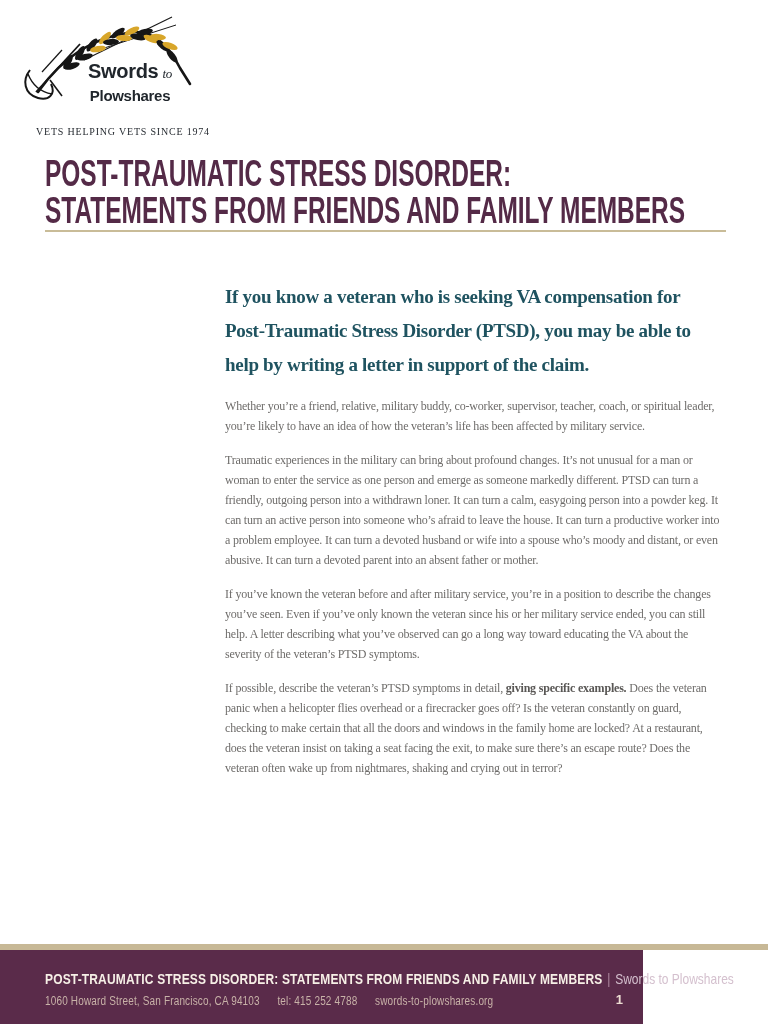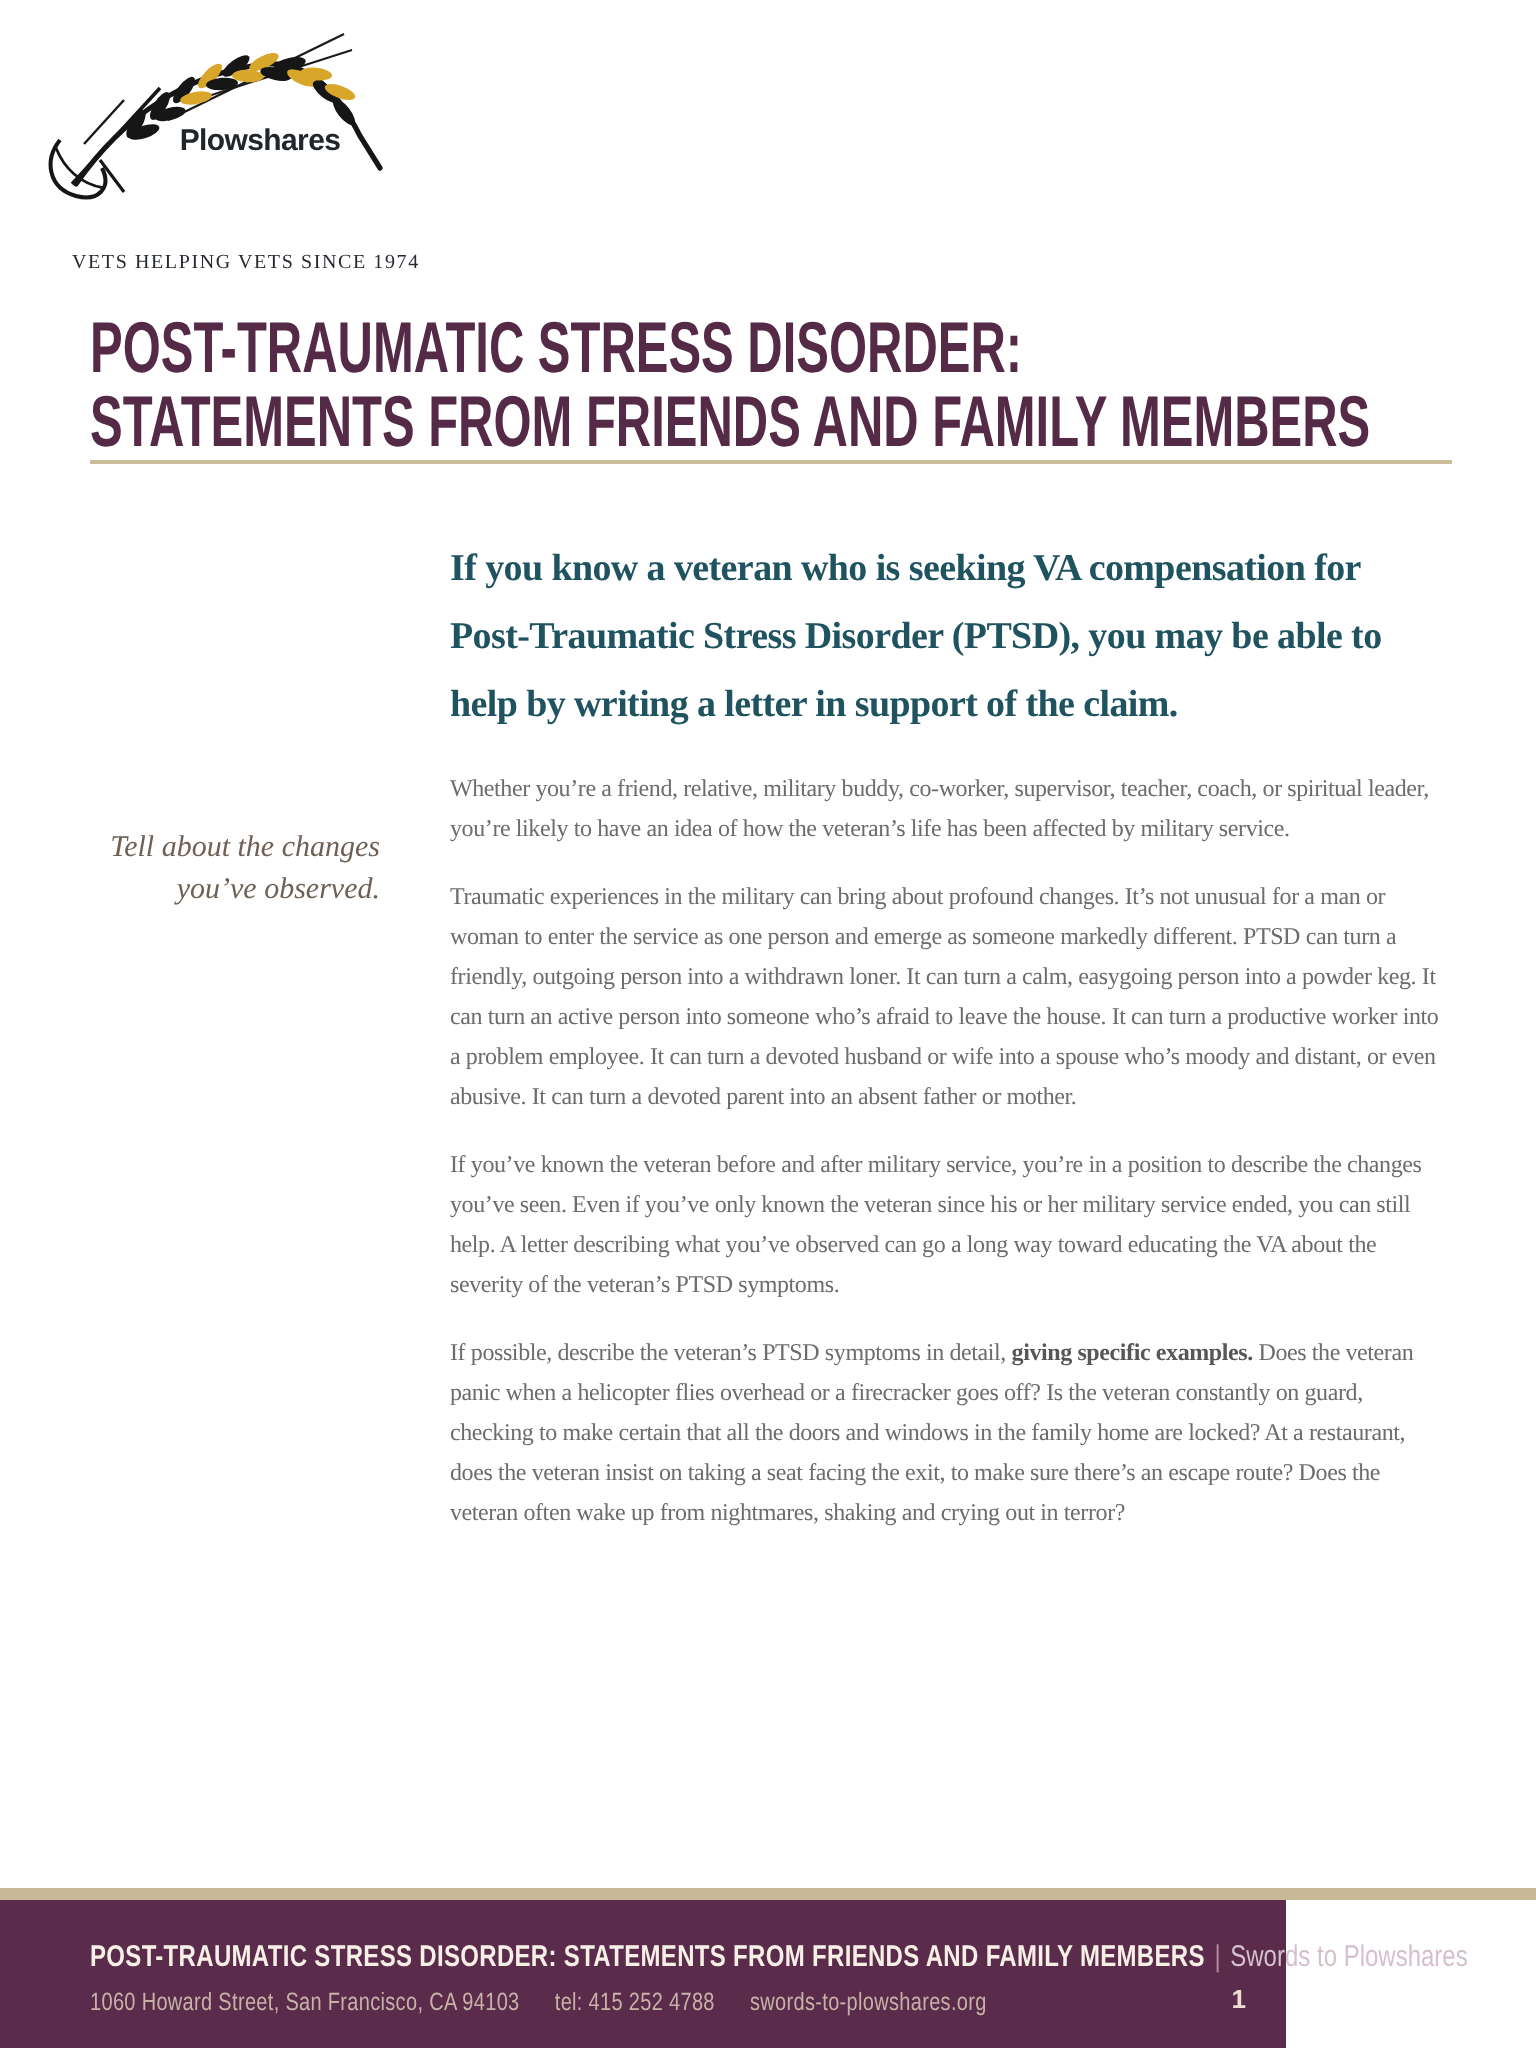--- a/index.html
+++ b/index.html
@@ -51,21 +51,21 @@
     text-align:right;
     font-style:italic;font-size:15px;line-height:21px;
     color:#6f6055;
   }
 
   
   .main-col{
     position:absolute;left:225px;top:268px;width:498px;
   }
   .intro{
-    margin:0 0 14px 0;
+    margin:12px 0 14px 0;
     font-weight:bold;font-size:19px;line-height:34px;
     letter-spacing:-0.3px;
     color:#1f5360;
   }
   .body-par{
     margin:0 0 14px 0;
     font-size:12px;line-height:20px;letter-spacing:-0.2px;
     color:#6e6c6a;
   }
   .body-par b{color:#595755;}
@@ -134,32 +134,35 @@
       </g>
 
       <path d="M58,34 L14,82" stroke="#161616" stroke-width="1.8" fill="none"></path>
       <path d="M40,40 L20,62" stroke="#161616" stroke-width="1.2" fill="none"></path>
 
       <path d="M8,60 C0,70 2,84 16,88 C27,91 34,84 29,74" stroke="#161616" stroke-width="2" fill="none"></path>
       <path d="M6,64 C10,74 18,82 30,84" stroke="#161616" stroke-width="1.4" fill="none"></path>
       <path d="M28,70 L40,86" stroke="#161616" stroke-width="1.6" fill="none"></path>
     </svg>
     <div class="logo-name">
+      <div>
+        <span class="big">Swords</span>
+        <span class="to">to</span>
+      </div>
       <div class="big2">Plowshares</div>
     </div>
     <div class="logo-tagline">VETS HELPING VETS SINCE 1974</div>
   </div>
 
   <h1 class="doc-title">
     <span>POST-TRAUMATIC STRESS DISORDER:</span><br>
     <span>STATEMENTS FROM FRIENDS AND FAMILY MEMBERS</span>
   </h1>
   <div class="title-rule"></div>
 
-  <div class="margin-note">Tell about the changes you’ve observed.</div>
 
   <div class="main-col">
     <p class="intro">If you know a veteran who is seeking VA compensation for Post-Traumatic Stress Disorder (PTSD), you may be able to help by writing a letter in support of the claim.</p>
     <p class="body-par">Whether you’re a friend, relative, military buddy, co-worker, supervisor, teacher, coach, or spiritual leader, you’re likely to have an idea of how the veteran’s life has been affected by military service.</p>
     <p class="body-par">Traumatic experiences in the military can bring about profound changes. It’s not unusual for a man or woman to enter the service as one person and emerge as someone markedly different. PTSD can turn a friendly, outgoing person into a withdrawn loner. It can turn a calm, easygoing person into a powder keg. It can turn an active person into someone who’s afraid to leave the house. It can turn a productive worker into a problem employee. It can turn a devoted husband or wife into a spouse who’s moody and distant, or even abusive. It can turn a devoted parent into an absent father or mother.</p>
     <p class="body-par">If you’ve known the veteran before and after military service, you’re in a position to describe the changes you’ve seen. Even if you’ve only known the veteran since his or her military service ended, you can still help. A letter describing what you’ve observed can go a long way toward educating the VA about the severity of the veteran’s PTSD symptoms.</p>
     <p class="body-par"><span>If possible, describe the veteran’s PTSD symptoms in detail, </span><b>giving specific examples.</b><span> Does the veteran panic when a helicopter flies overhead or a firecracker goes off? Is the veteran constantly on guard, checking to make certain that all the doors and windows in the family home are locked? At a restaurant, does the veteran insist on taking a seat facing the exit, to make sure there’s an escape route? Does the veteran often wake up from nightmares, shaking and crying out in terror?</span></p>
   </div>
 
   <div class="footer-rule"></div>

